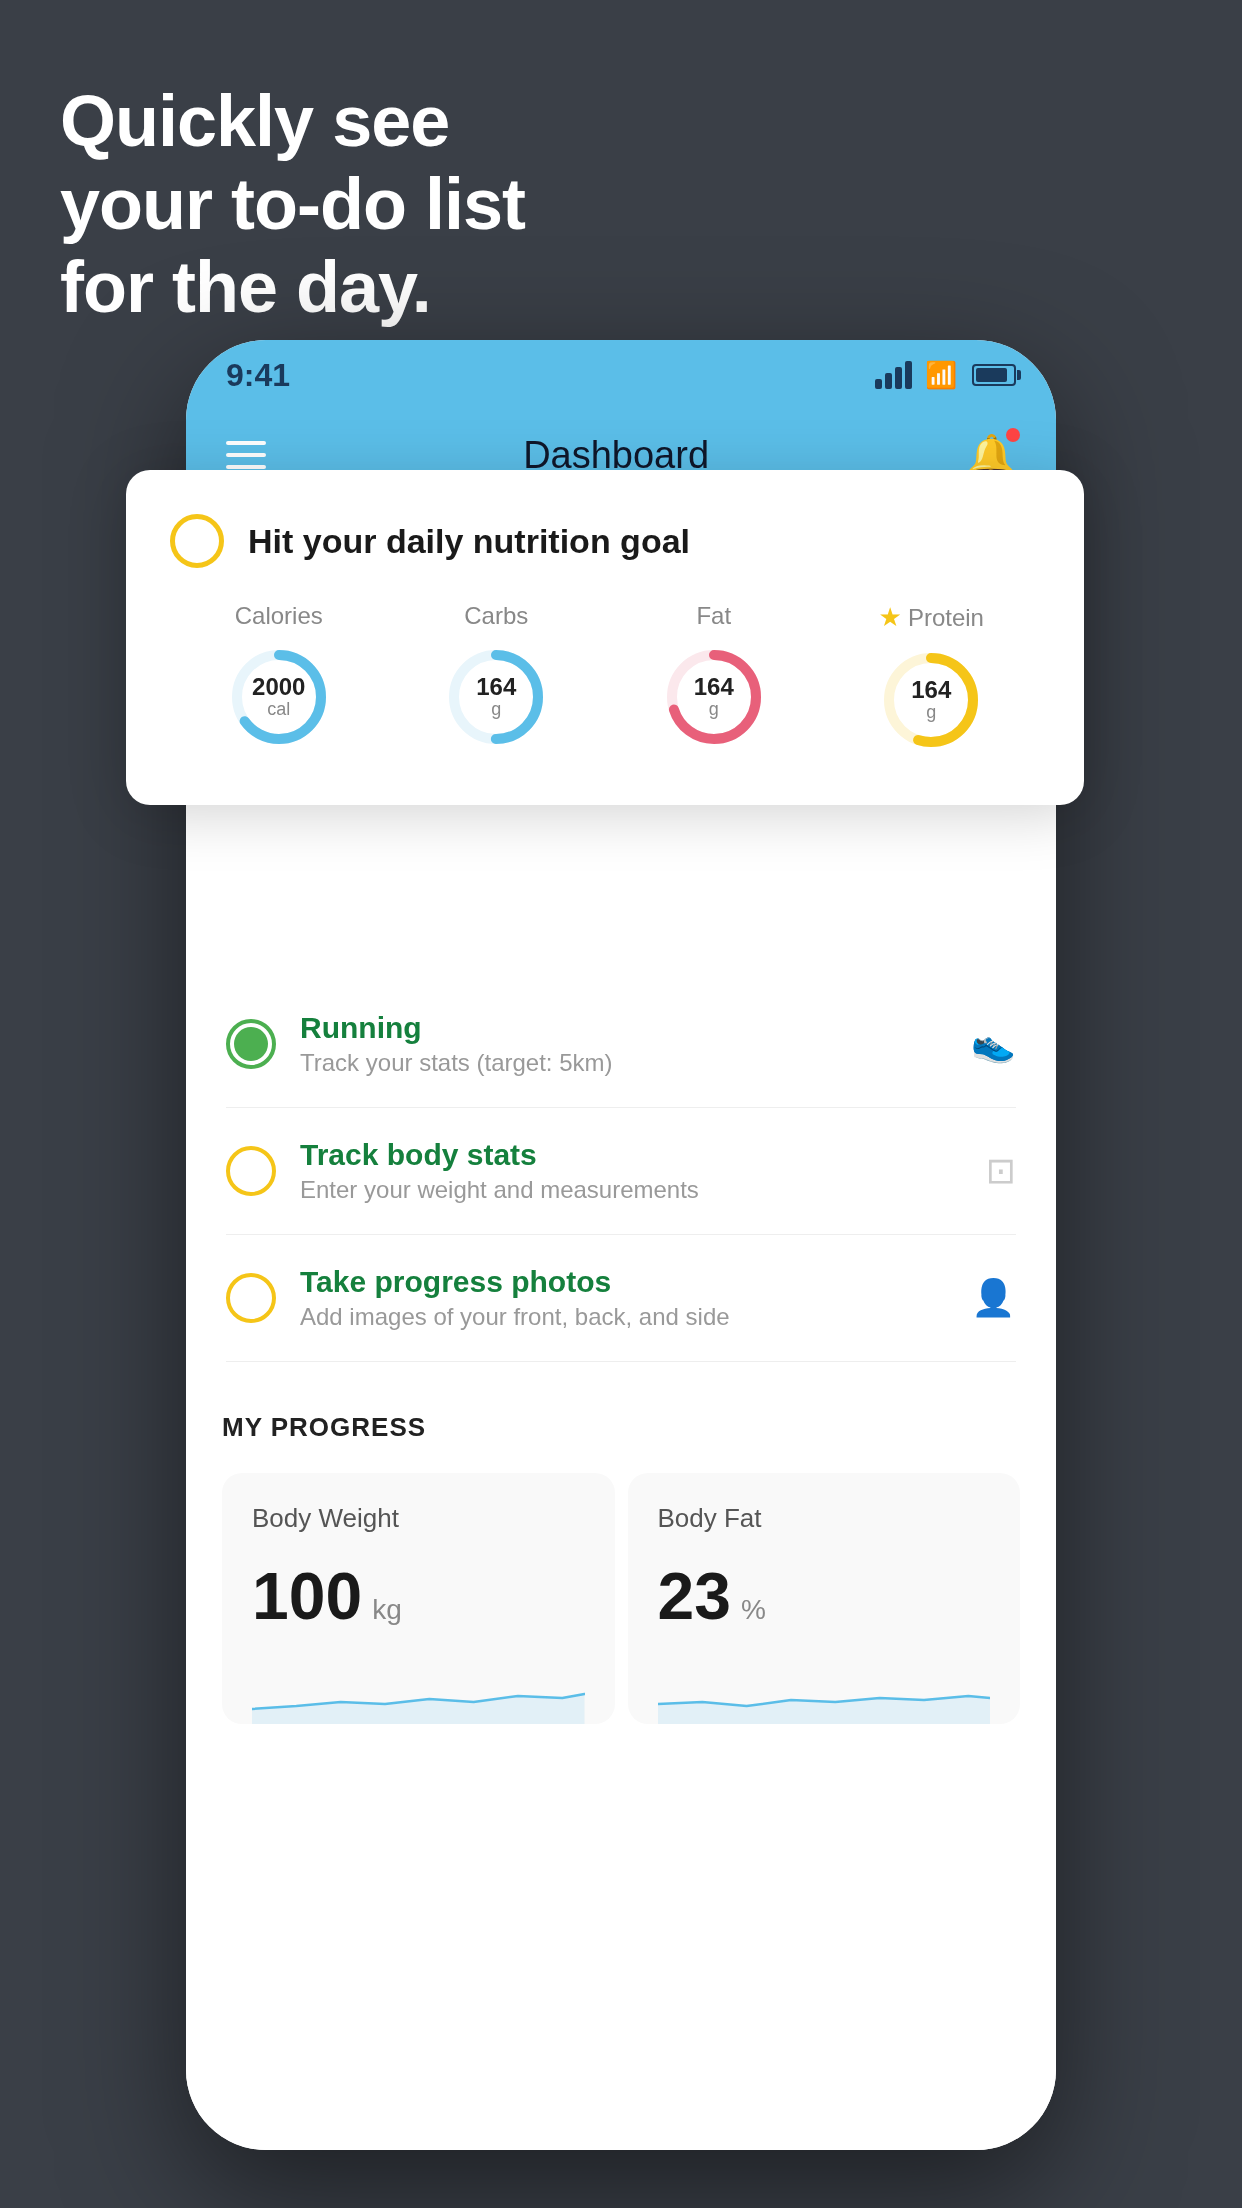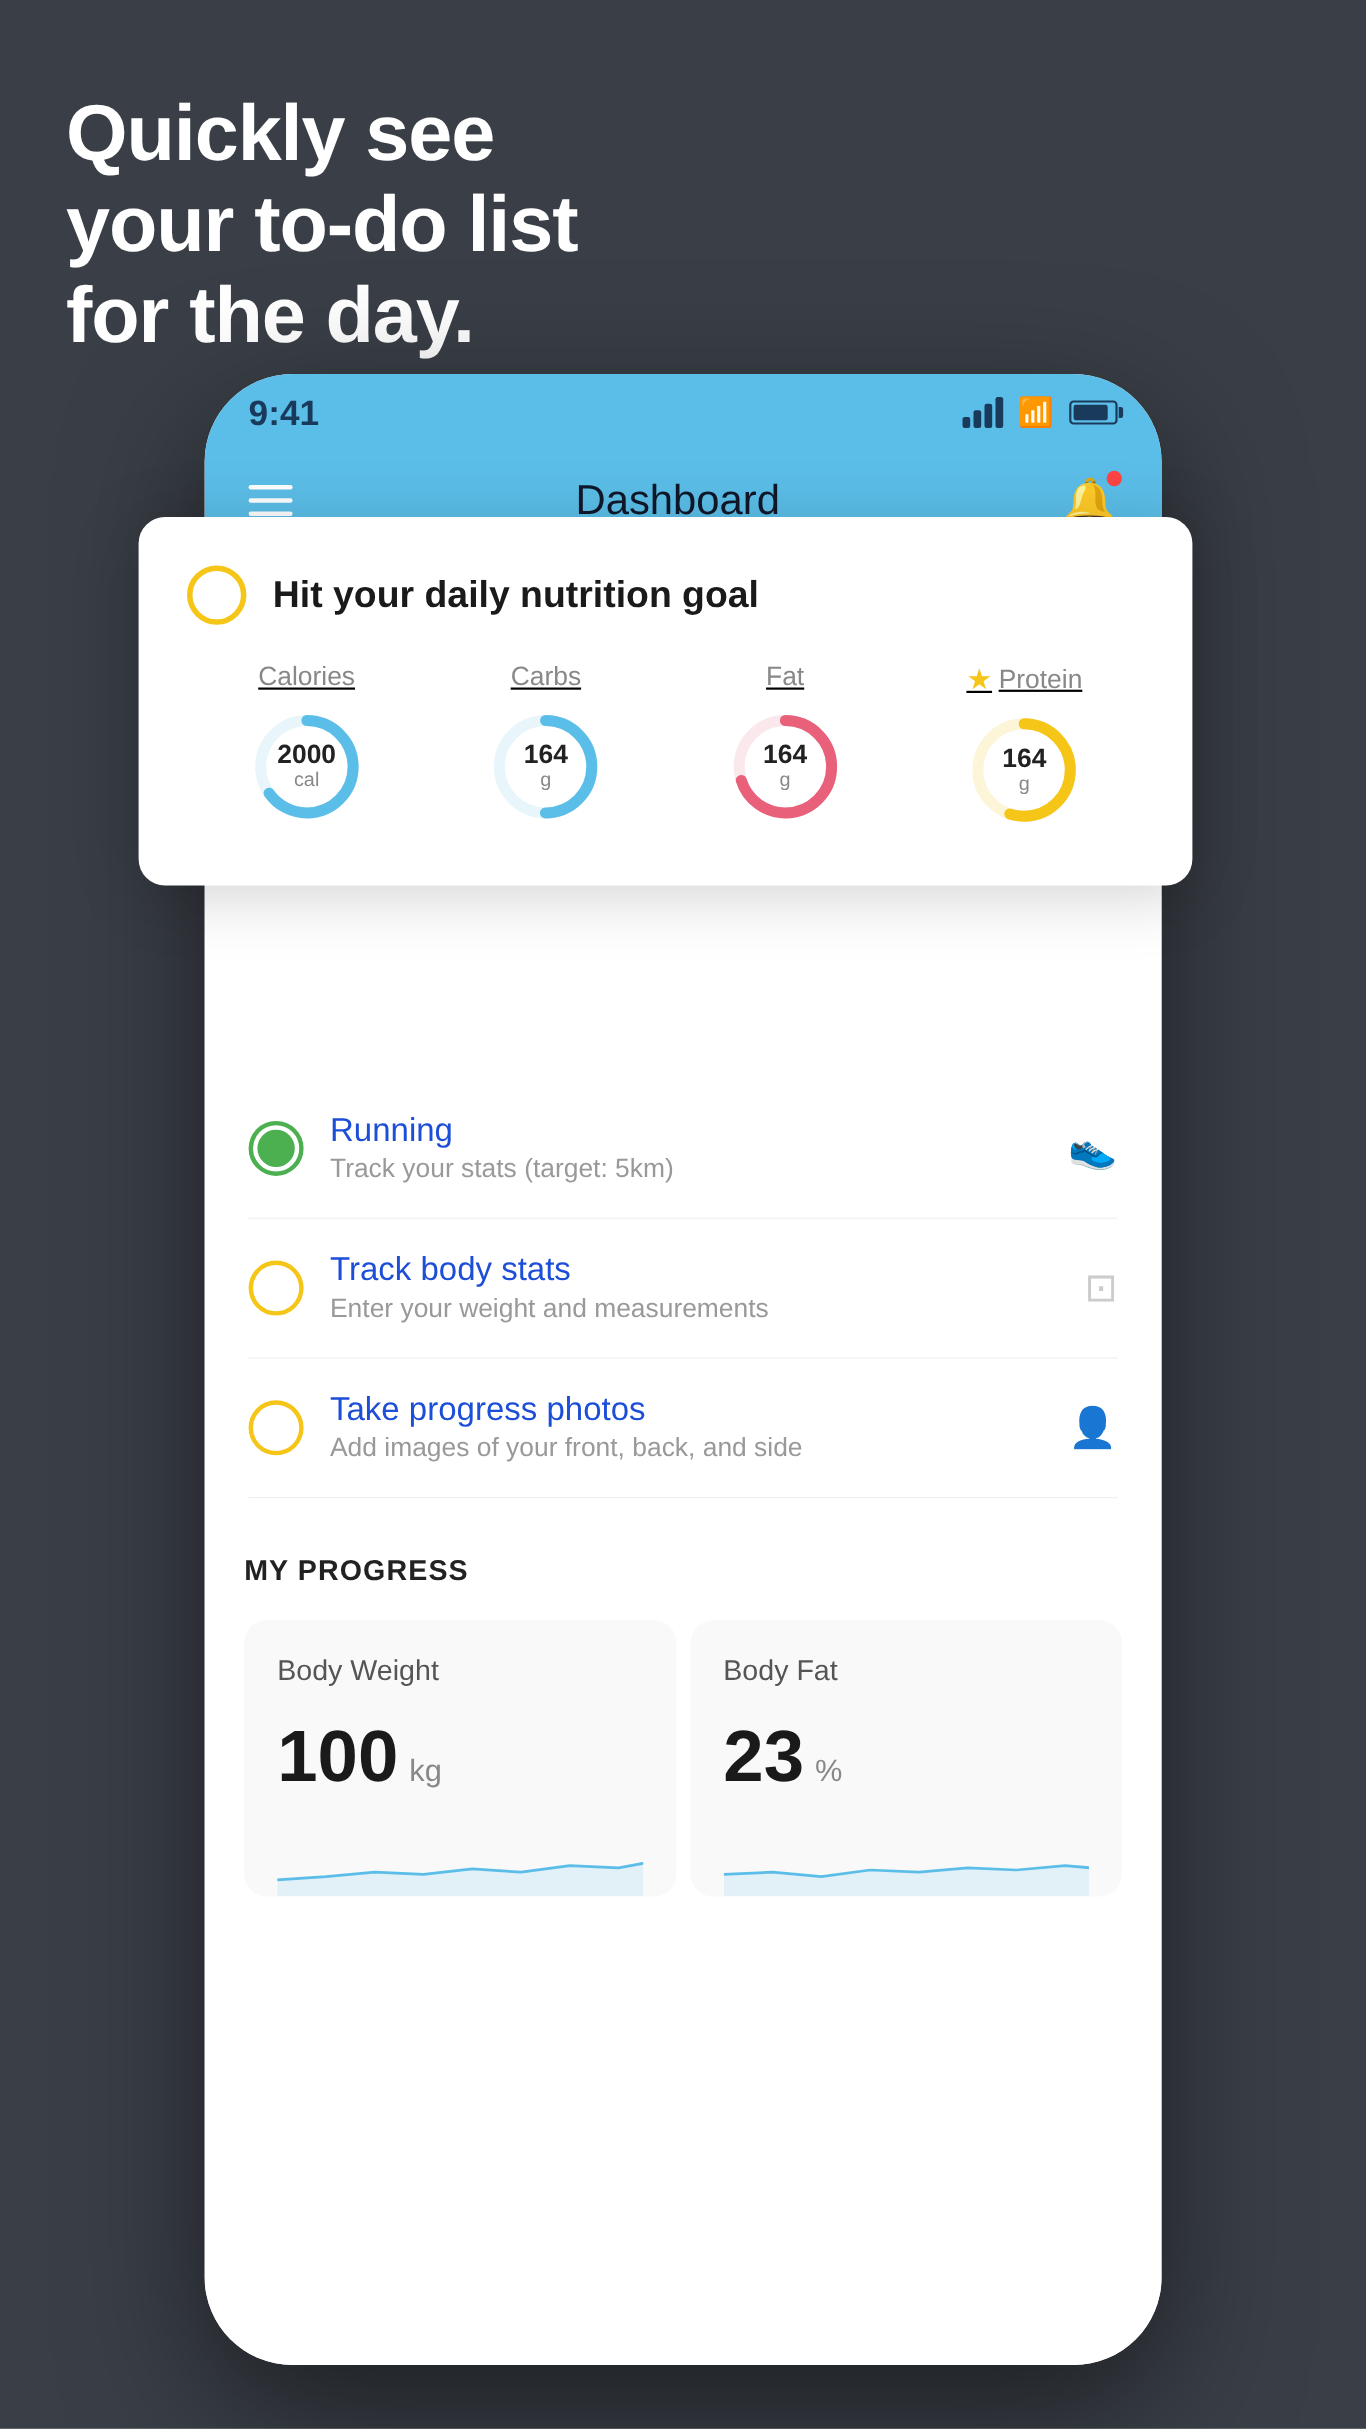--- a/index.html
+++ b/index.html
@@ -190,21 +190,20 @@
     .nutrition-row {
       display: flex;
       justify-content: space-around;
       align-items: flex-start;
     }
     .nutrition-item {
       display: flex;
       flex-direction: column;
       align-items: center;
       gap: 12px;
-      text-decoration: underline;
     }
     .nutrition-label {
       font-size: 24px;
       color: #888;
     }
     .donut-wrapper {
       position: relative;
       width: 110px;
       height: 110px;
     }
@@ -272,22 +271,22 @@
     }
     .todo-circle.yellow {
       background: transparent;
       border: 4px solid #f5c518;
     }
     .todo-text {
       flex: 1;
     }
     .todo-title {
       font-size: 30px;
-      font-weight: 400;
-      color: #1d4ed8;
+      font-weight: 700;
+      color: #15803d;
       margin-bottom: 4px;
     }
     .todo-subtitle {
       font-size: 24px;
       color: #999;
     }
     .todo-icon {
       font-size: 36px;
       color: #ccc;
     }

